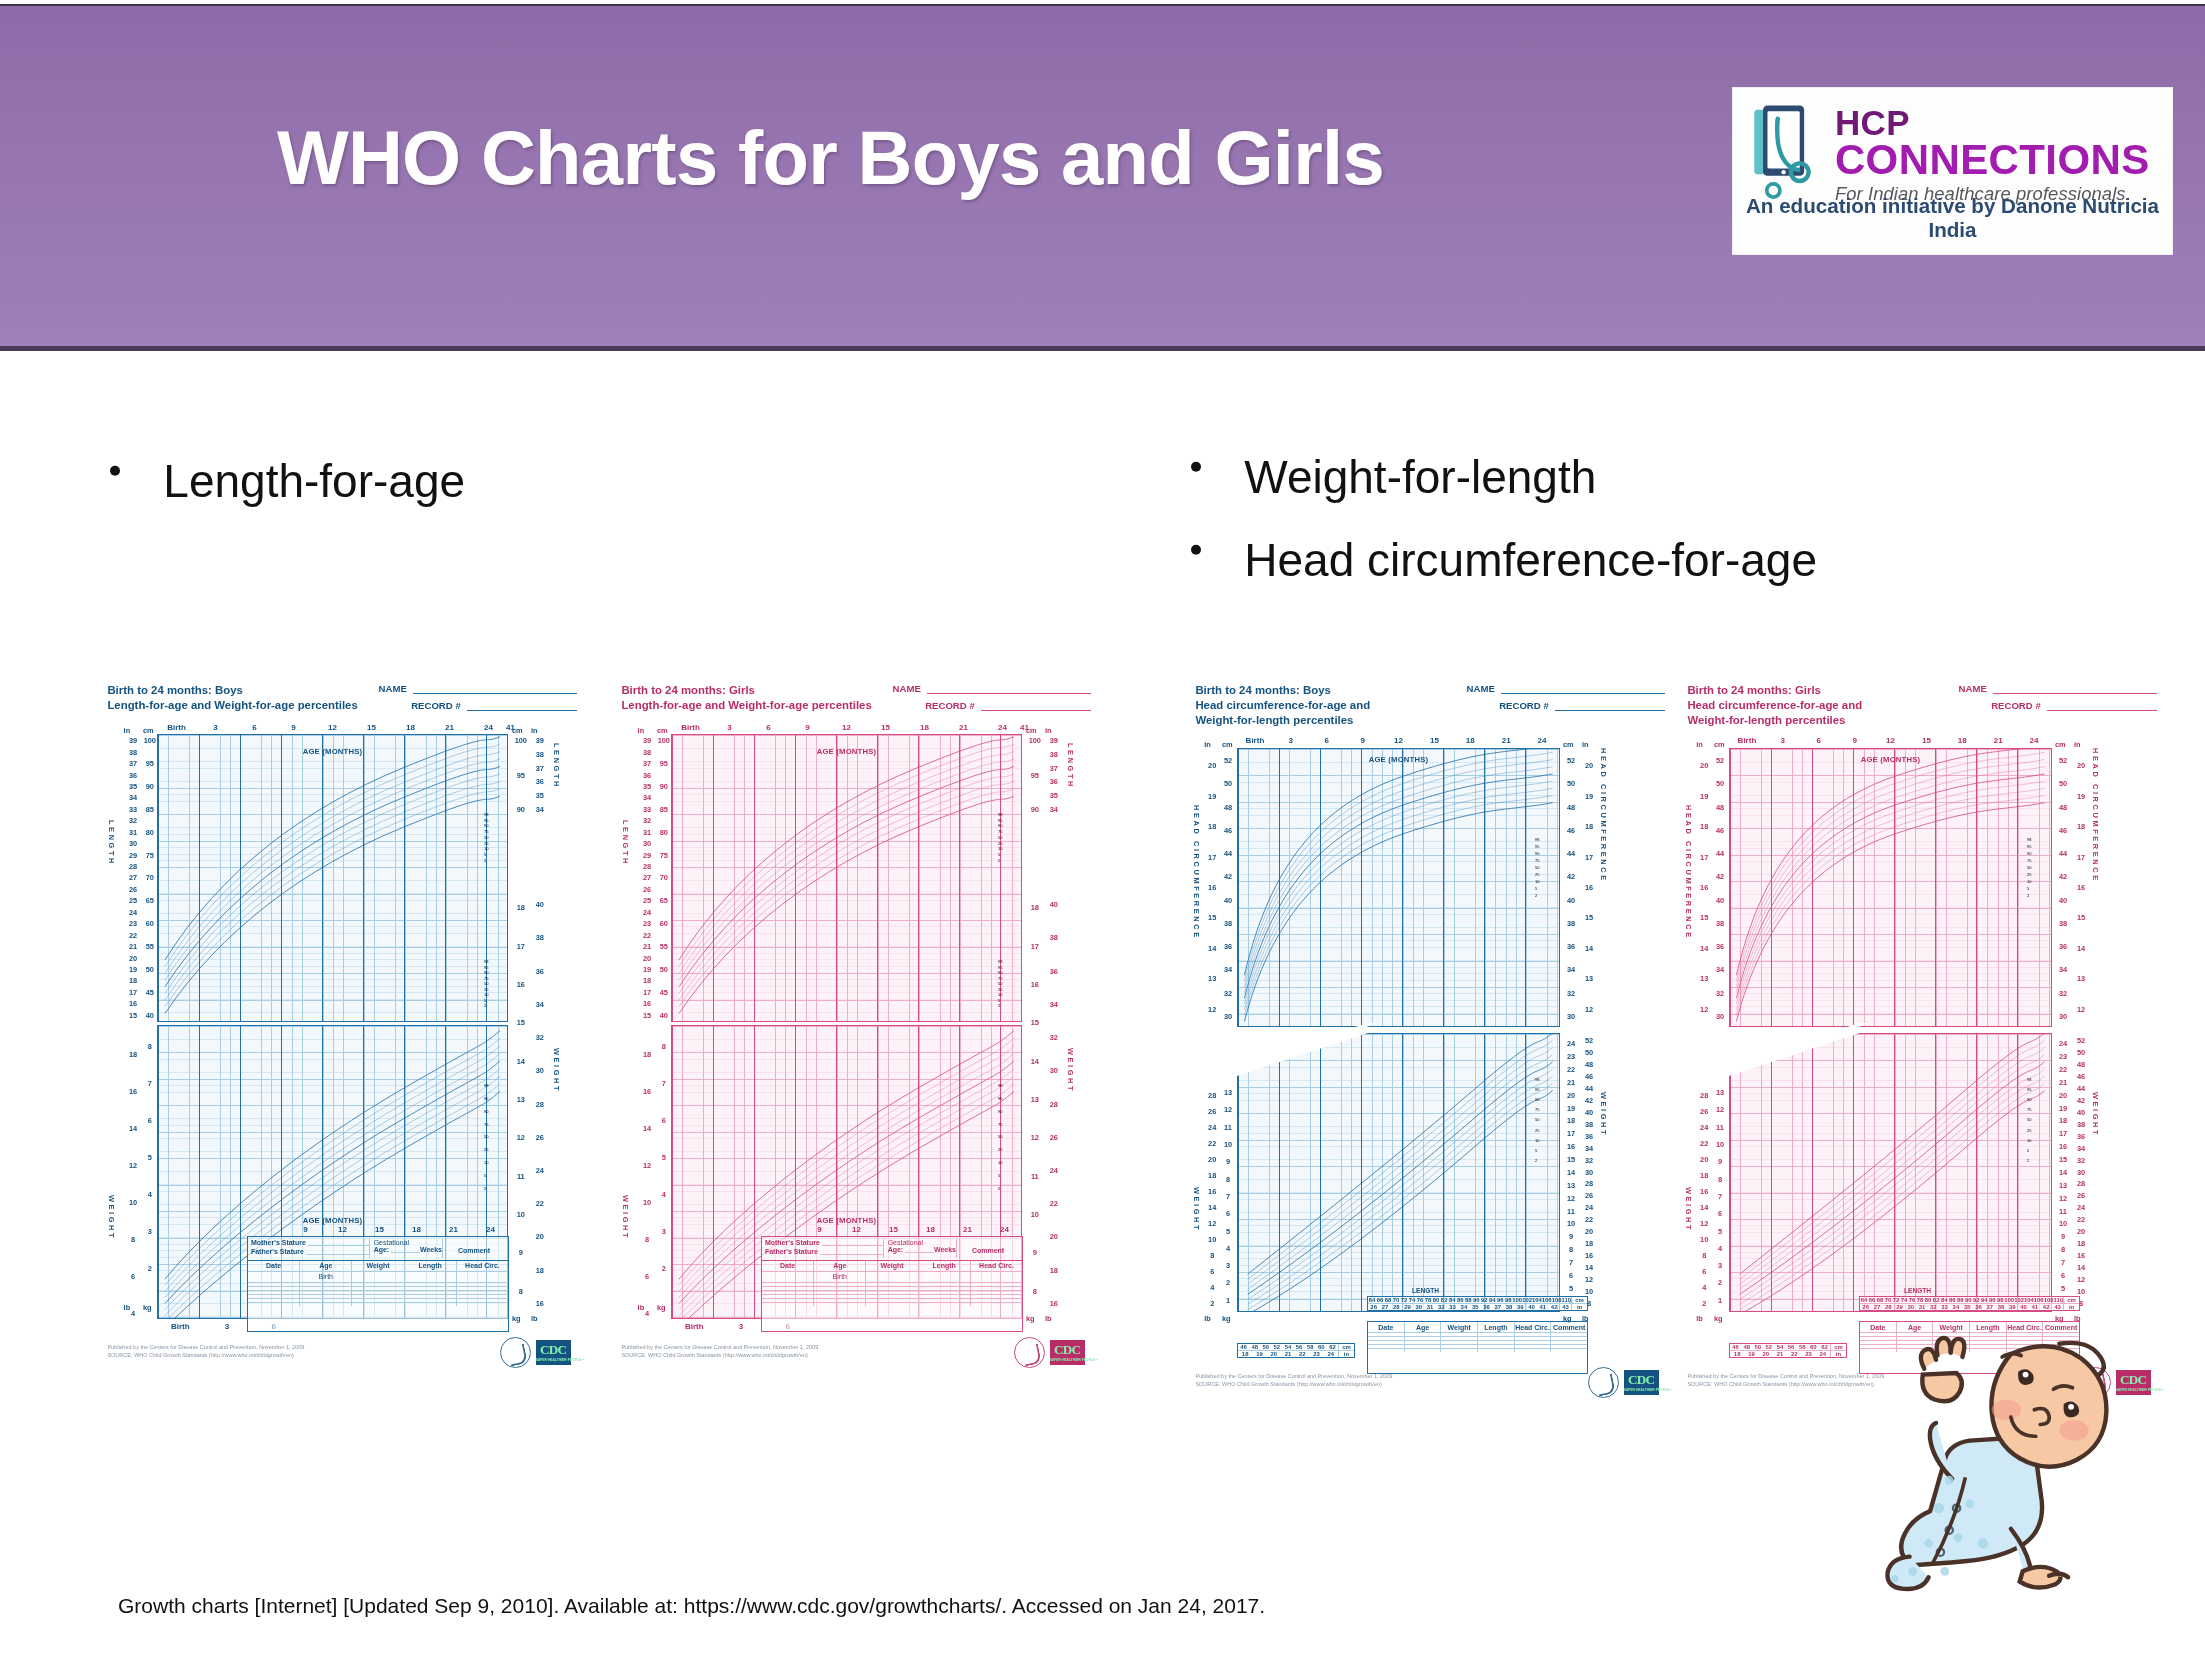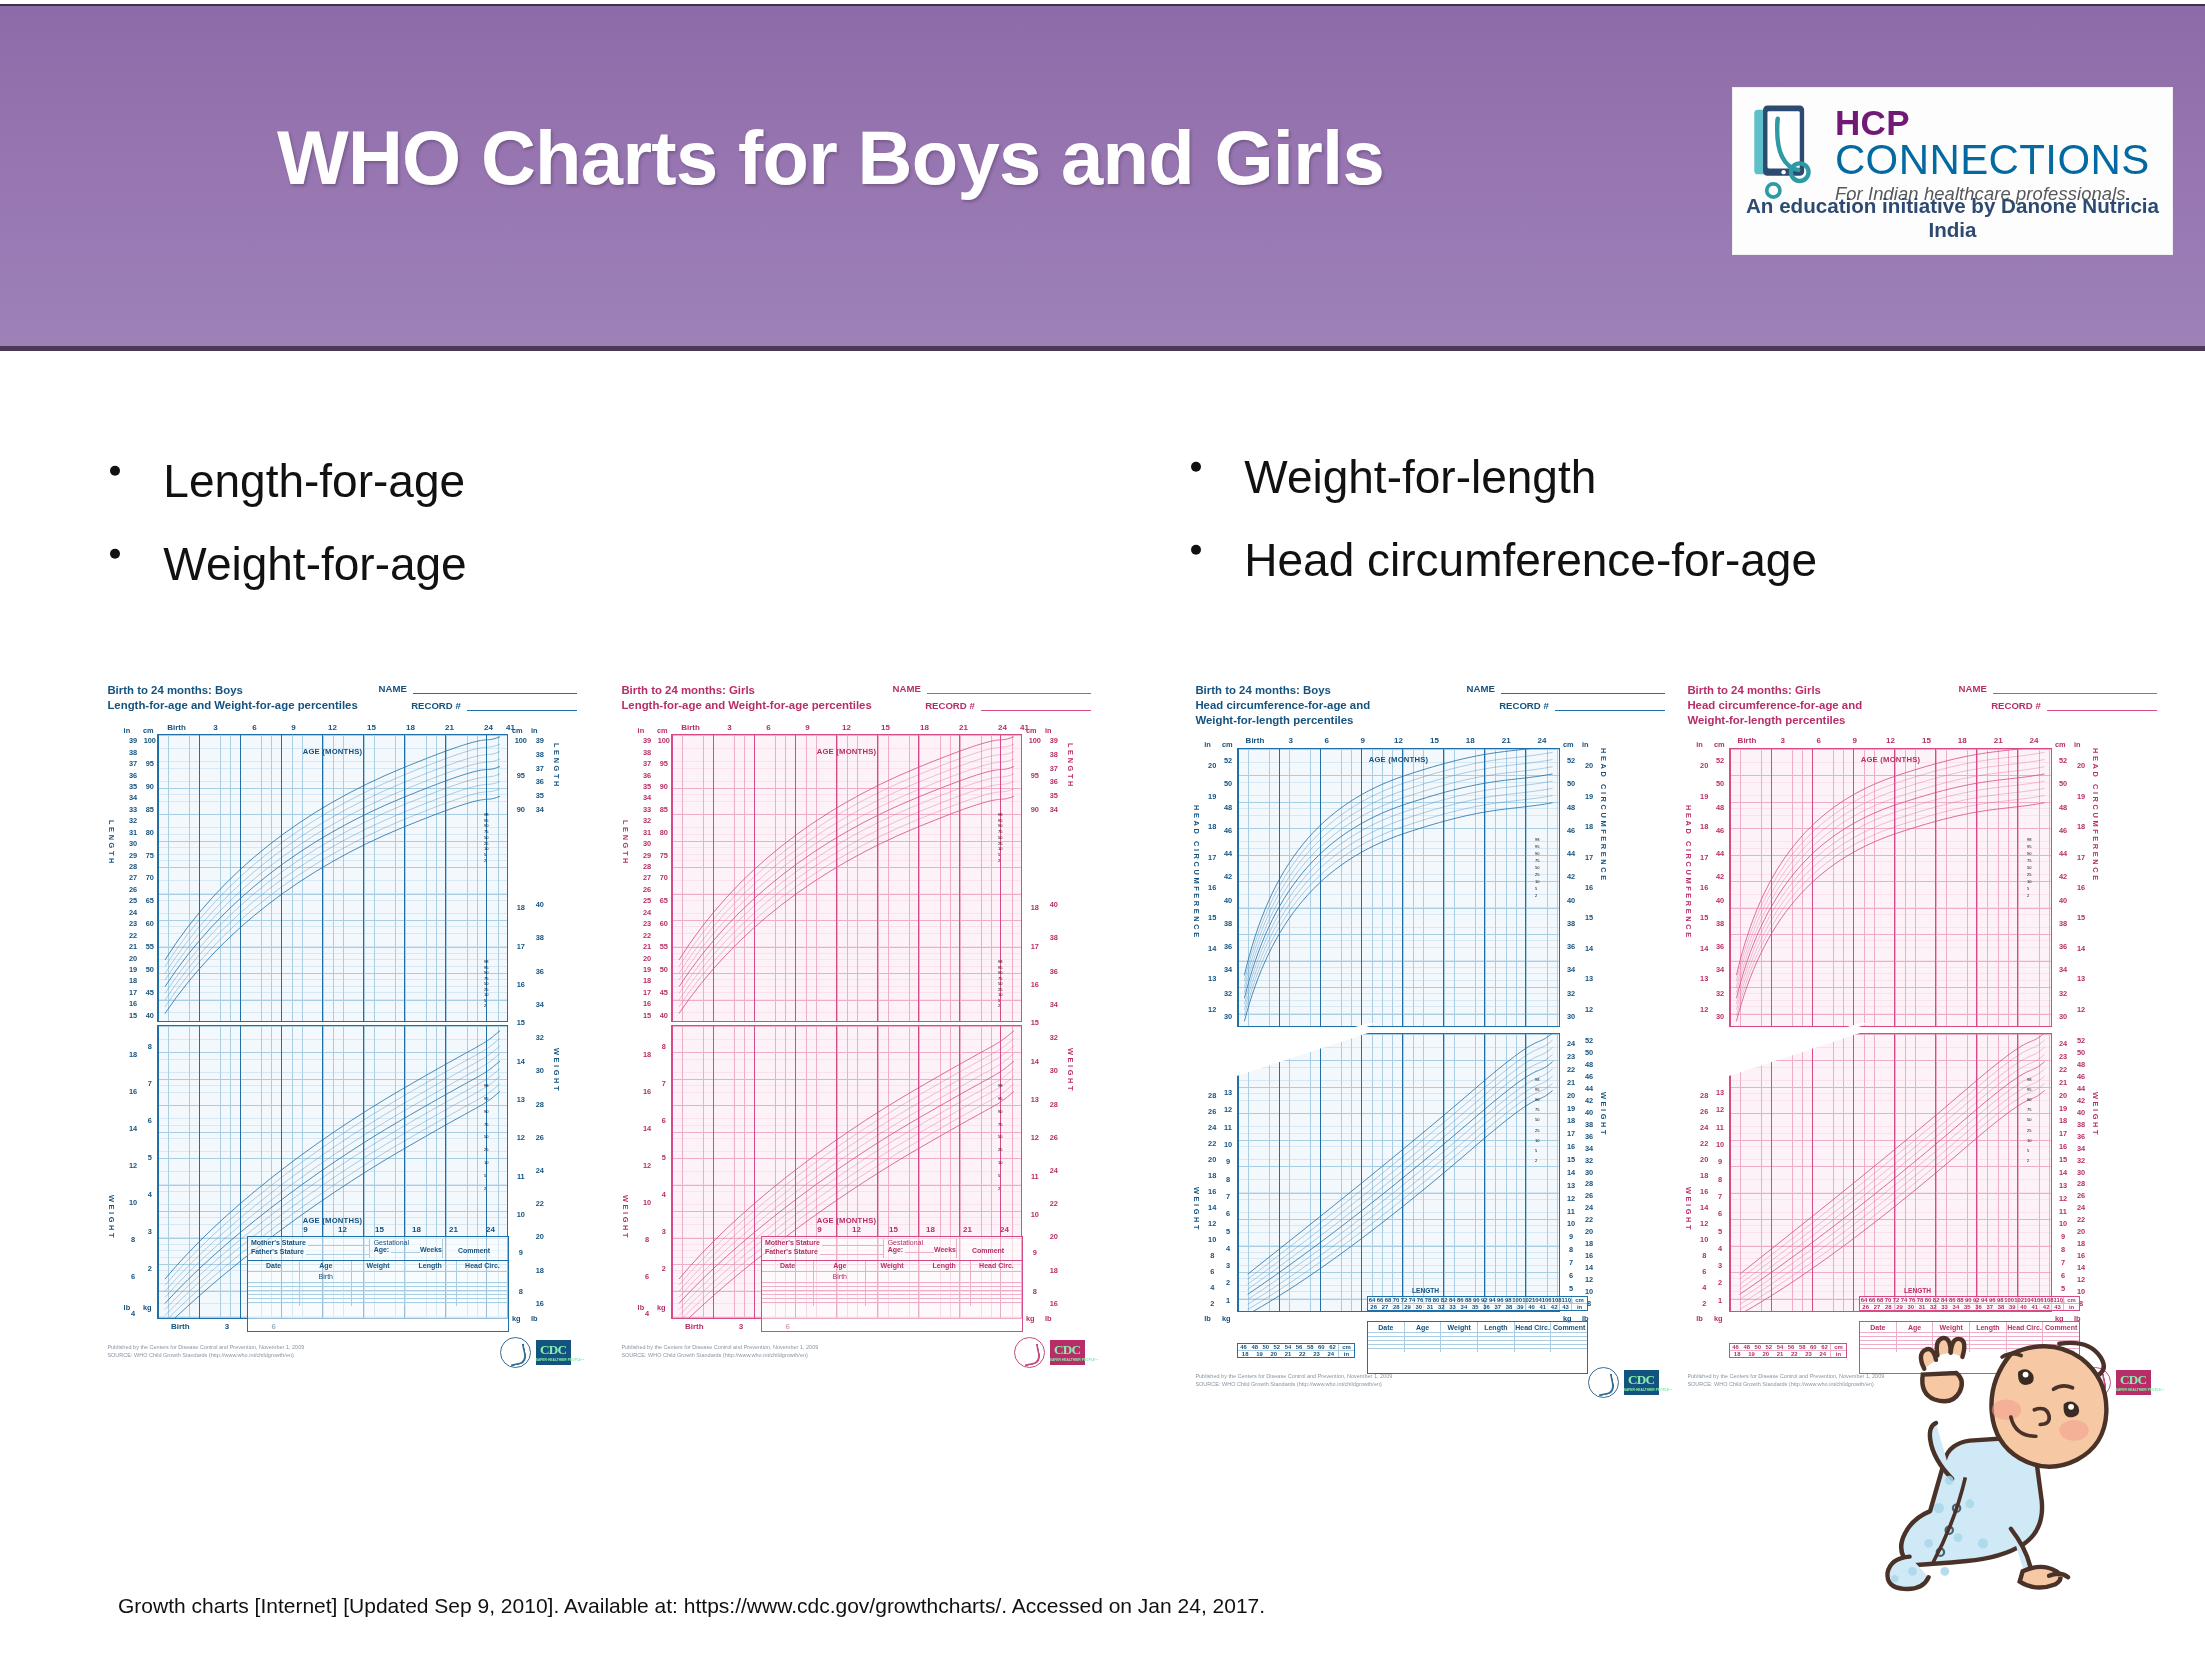--- a/index.html
+++ b/index.html
@@ -42,21 +42,21 @@
     border: 1.5px solid #efeff2;
   }
   .logo-top { position: absolute; left: 17.6px; top: 13.2px; display: flex; align-items: flex-start; }
   .logo-mark { width: 74px; height: 110px; position: relative; flex: 0 0 auto; }
   .logo-words { margin-left: 10.3px; padding-top: 5.9px; }
   .logo-hcp {
     font-size: 35px; font-weight: bold; color: #701a75; letter-spacing: 0.4px;
     line-height: 0.92;
   }
   .logo-conn {
-    font-size: 42px; font-weight: normal; color: #0369a1; letter-spacing: 0.4px;
+    font-size: 42px; font-weight: bold; color: #a21caf; letter-spacing: 0.4px;
     line-height: 1.0;
   }
   .logo-tag {
     font-size: 18.4px; font-style: italic; color: #57585c; margin-top: 1.5px;
     letter-spacing: 0.1px;
   }
   .logo-bottom {
     position: absolute; left: 0; bottom: 11.8px; width: 100%;
     text-align: center; font-size: 20.6px; font-weight: bold; color: #2d4a70;
   }
@@ -229,24 +229,20 @@
       <div class="logo-tag">For Indian healthcare professionals</div>
     </div>
   </div>
   <div class="logo-bottom">An education initiative by Danone Nutricia India</div>
 </div>
 
 <div class="bullets left">
   <div class="bullet-row">
     <span class="bullet-dot"></span>
     <span class="bullet-label">Length-for-age</span>
-  </div>
-  <div class="bullet-row">
-    <span class="bullet-dot"></span>
-    <span class="bullet-label">Weight-for-age</span>
   </div>
 </div>
 <div class="bullets right">
   <div class="bullet-row">
     <span class="bullet-dot"></span>
     <span class="bullet-label">Weight-for-length</span>
   </div>
   <div class="bullet-row">
     <span class="bullet-dot"></span>
     <span class="bullet-label">Head circumference-for-age</span>

